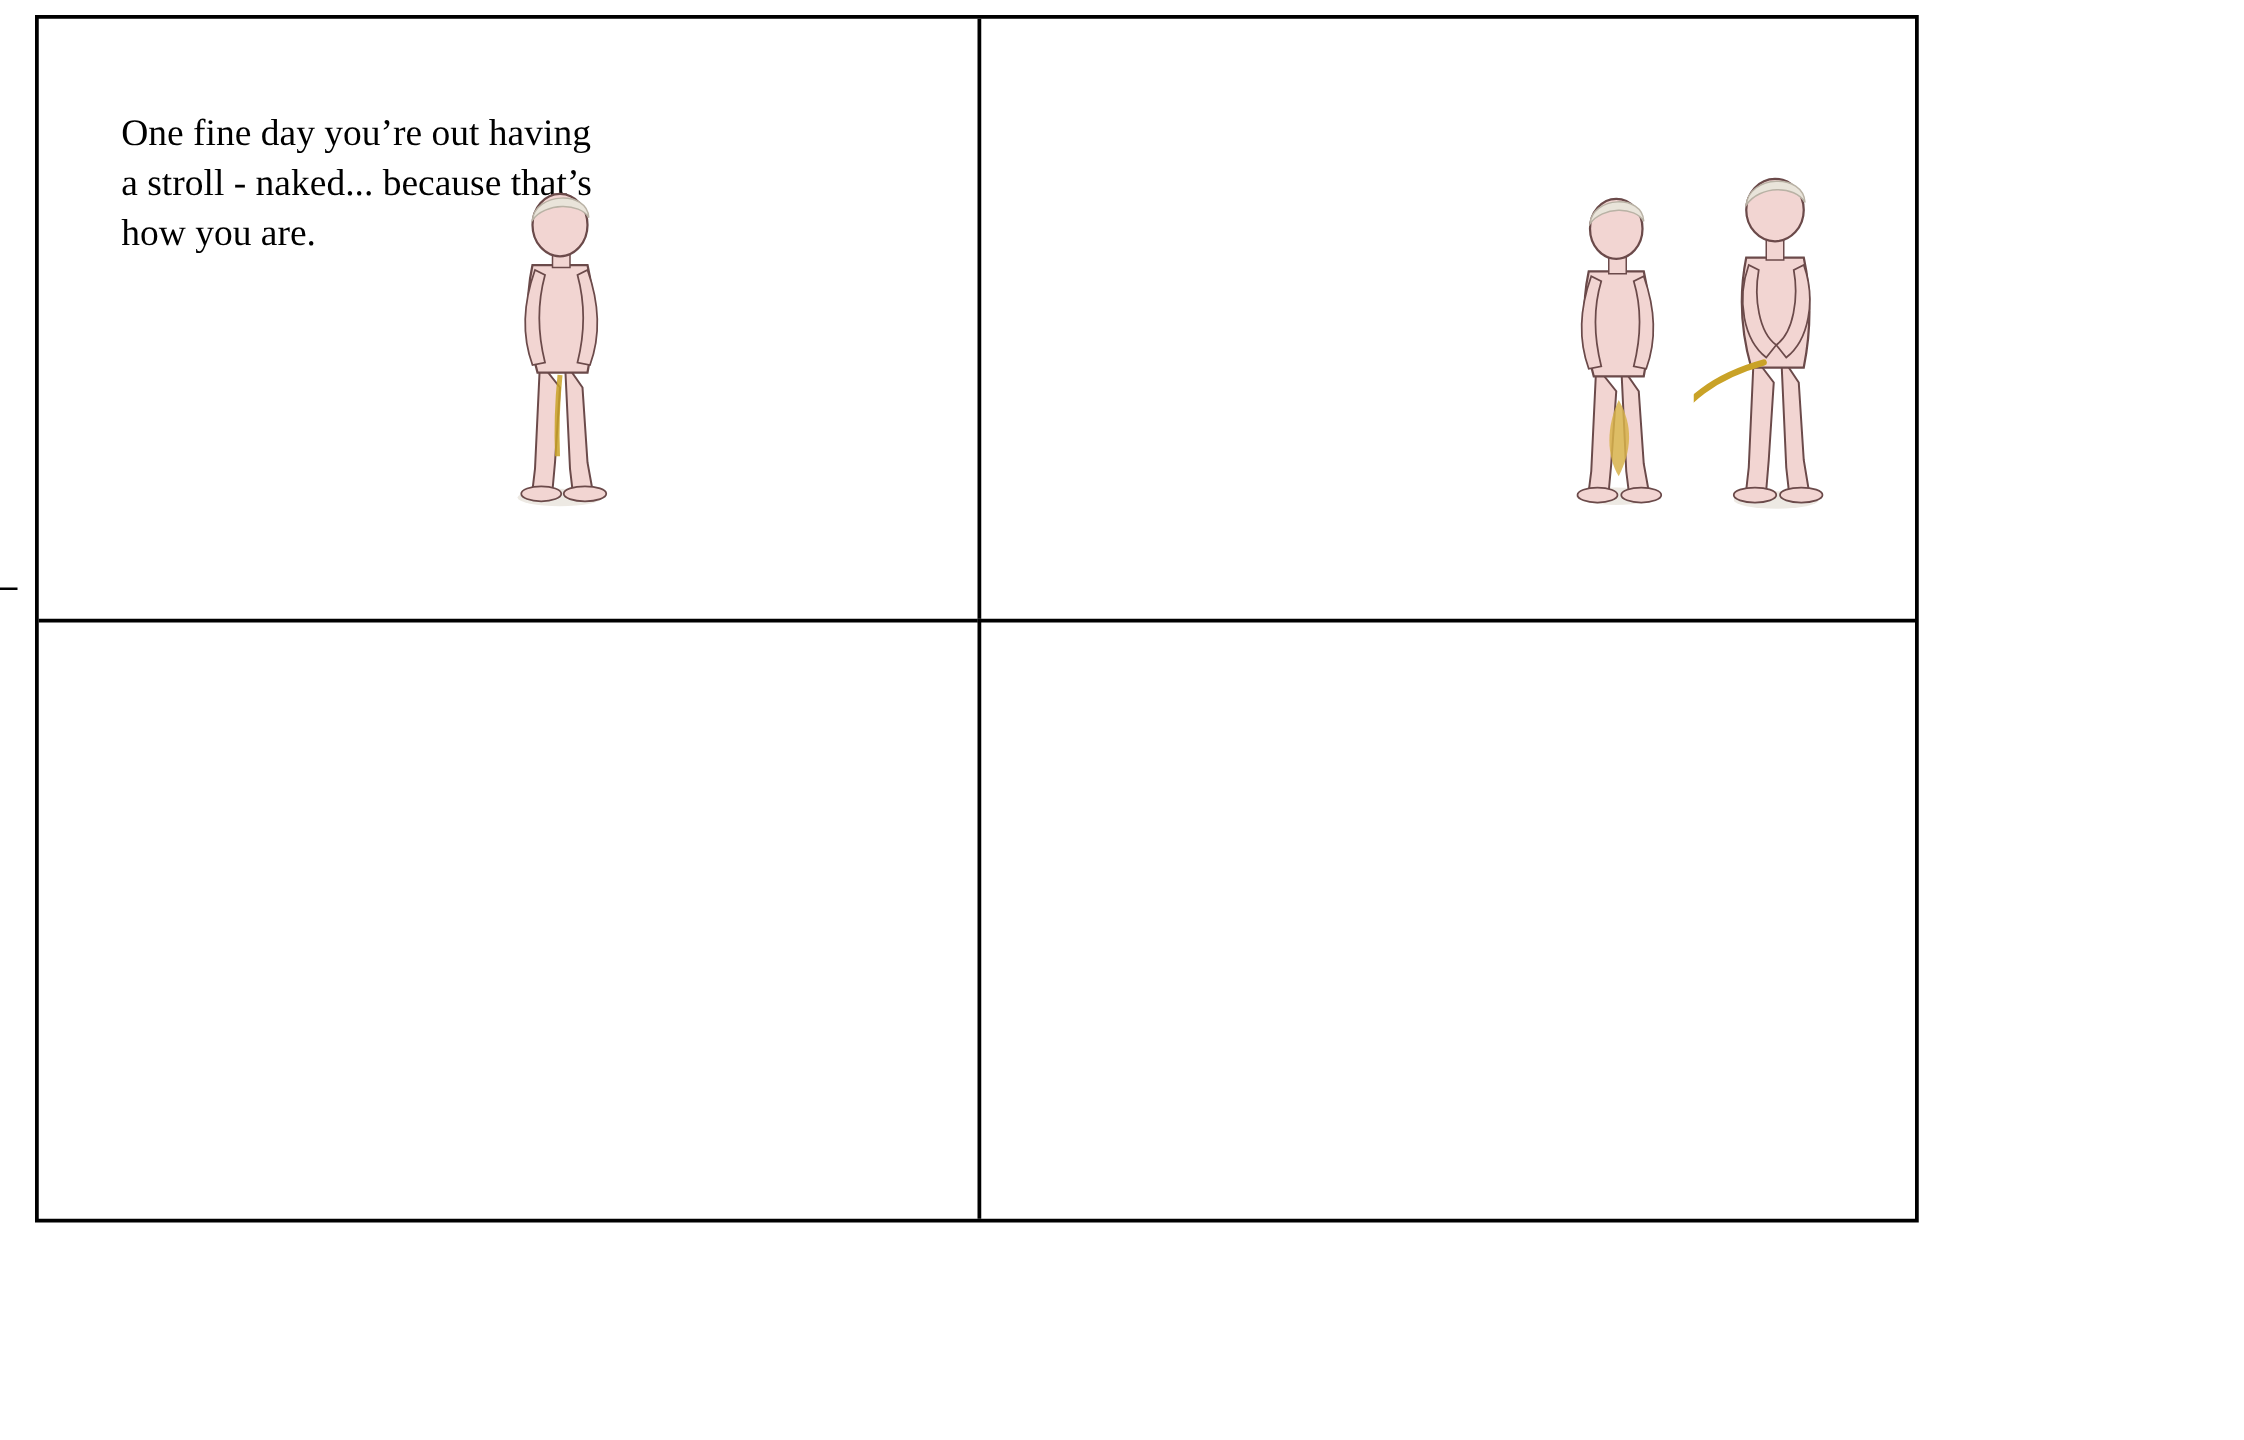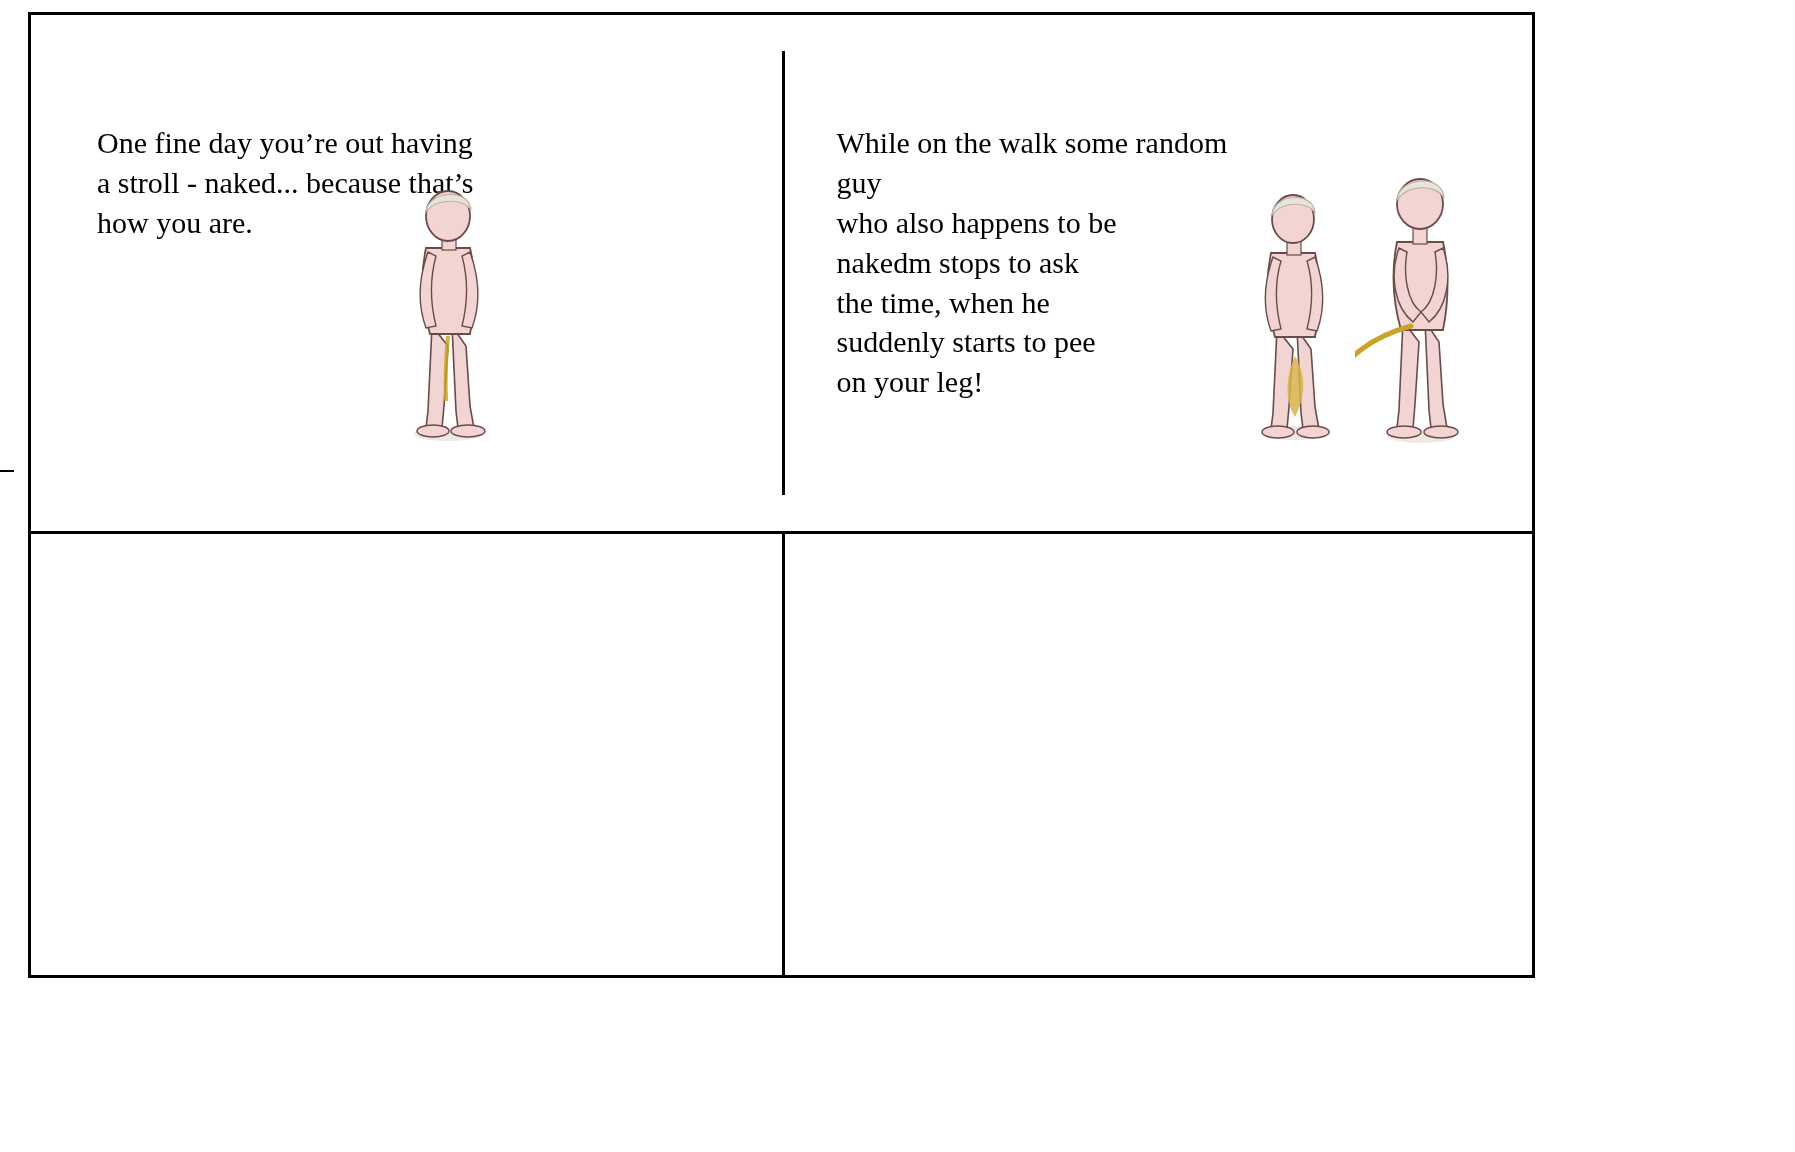--- a/index.html
+++ b/index.html
@@ -25,21 +25,20 @@
     display: grid;
     grid-template-columns: 1fr 1fr;
     grid-template-rows: 1fr 1fr;
     background: #ffffff;
   }
 
   .panel {
     position: relative;
     box-sizing: border-box;
     overflow: hidden;
-    margin-top: 36px;
   }
   .panel-tr { border-left: 3px solid #000; }
   .panel-bl { border-top: 3px solid #000; }
   .panel-br { border-left: 3px solid #000; border-top: 3px solid #000; }
 
   .caption {
     position: absolute;
     font-size: 30px;
     line-height: 1.33;
     color: #000;
@@ -93,26 +92,20 @@
       <path d="M40 36 C42 14 84 12 85 34 C78 22 50 22 40 36 Z" fill="#e9e4da" stroke="#b9b2a5" stroke-width="1.2"></path>
 
       <ellipse cx="47" cy="255" rx="16" ry="6" fill="#f2d5d2" stroke="#6b4a4a" stroke-width="1.4"></ellipse>
       <ellipse cx="82" cy="255" rx="17" ry="6" fill="#f2d5d2" stroke="#6b4a4a" stroke-width="1.4"></ellipse>
 
       <path d="M62 160 C60 180 59 200 60 225" stroke="#c9a227" stroke-width="4" fill="none" opacity="0.85"></path>
     </svg>
   </div>
 
   <div class="panel panel-tr">
-    <div class="caption cap2">While on the walk some random guy
-who also happens to be
-nakedm stops to ask
-the time, when he
-suddenly starts to pee
-on your leg!</div>
 
     <svg class="fig" style="left:450px; top:130px;" width="120" height="265" viewBox="0 0 120 265">
       <ellipse cx="58" cy="252" rx="32" ry="7" fill="#e6dfd7" opacity="0.7"></ellipse>
       <path d="M42 148 L38 232 L36 248 L52 248 L54 226 L58 168 Z" fill="#f2d5d2" stroke="#6b4a4a" stroke-width="1.6"></path>
       <path d="M62 148 L66 232 L68 248 L84 248 L80 226 L76 168 Z" fill="#f2d5d2" stroke="#6b4a4a" stroke-width="1.6"></path>
       <path d="M36 72 C30 100 32 128 40 156 L80 156 C86 126 86 98 80 72 Z" fill="#f2d5d2" stroke="#6b4a4a" stroke-width="1.8"></path>
       <path d="M38 76 C28 104 28 128 36 150 L46 148 C40 124 40 100 46 80 Z" fill="#f2d5d2" stroke="#6b4a4a" stroke-width="1.4"></path>
       <path d="M80 76 C90 104 90 128 82 150 L72 148 C78 124 78 100 72 80 Z" fill="#f2d5d2" stroke="#6b4a4a" stroke-width="1.4"></path>
       <rect x="52" y="56" width="14" height="18" fill="#f2d5d2" stroke="#6b4a4a" stroke-width="1.2"></rect>
       <ellipse cx="58" cy="38" rx="21" ry="24" fill="#f2d5d2" stroke="#6b4a4a" stroke-width="1.8"></ellipse>

